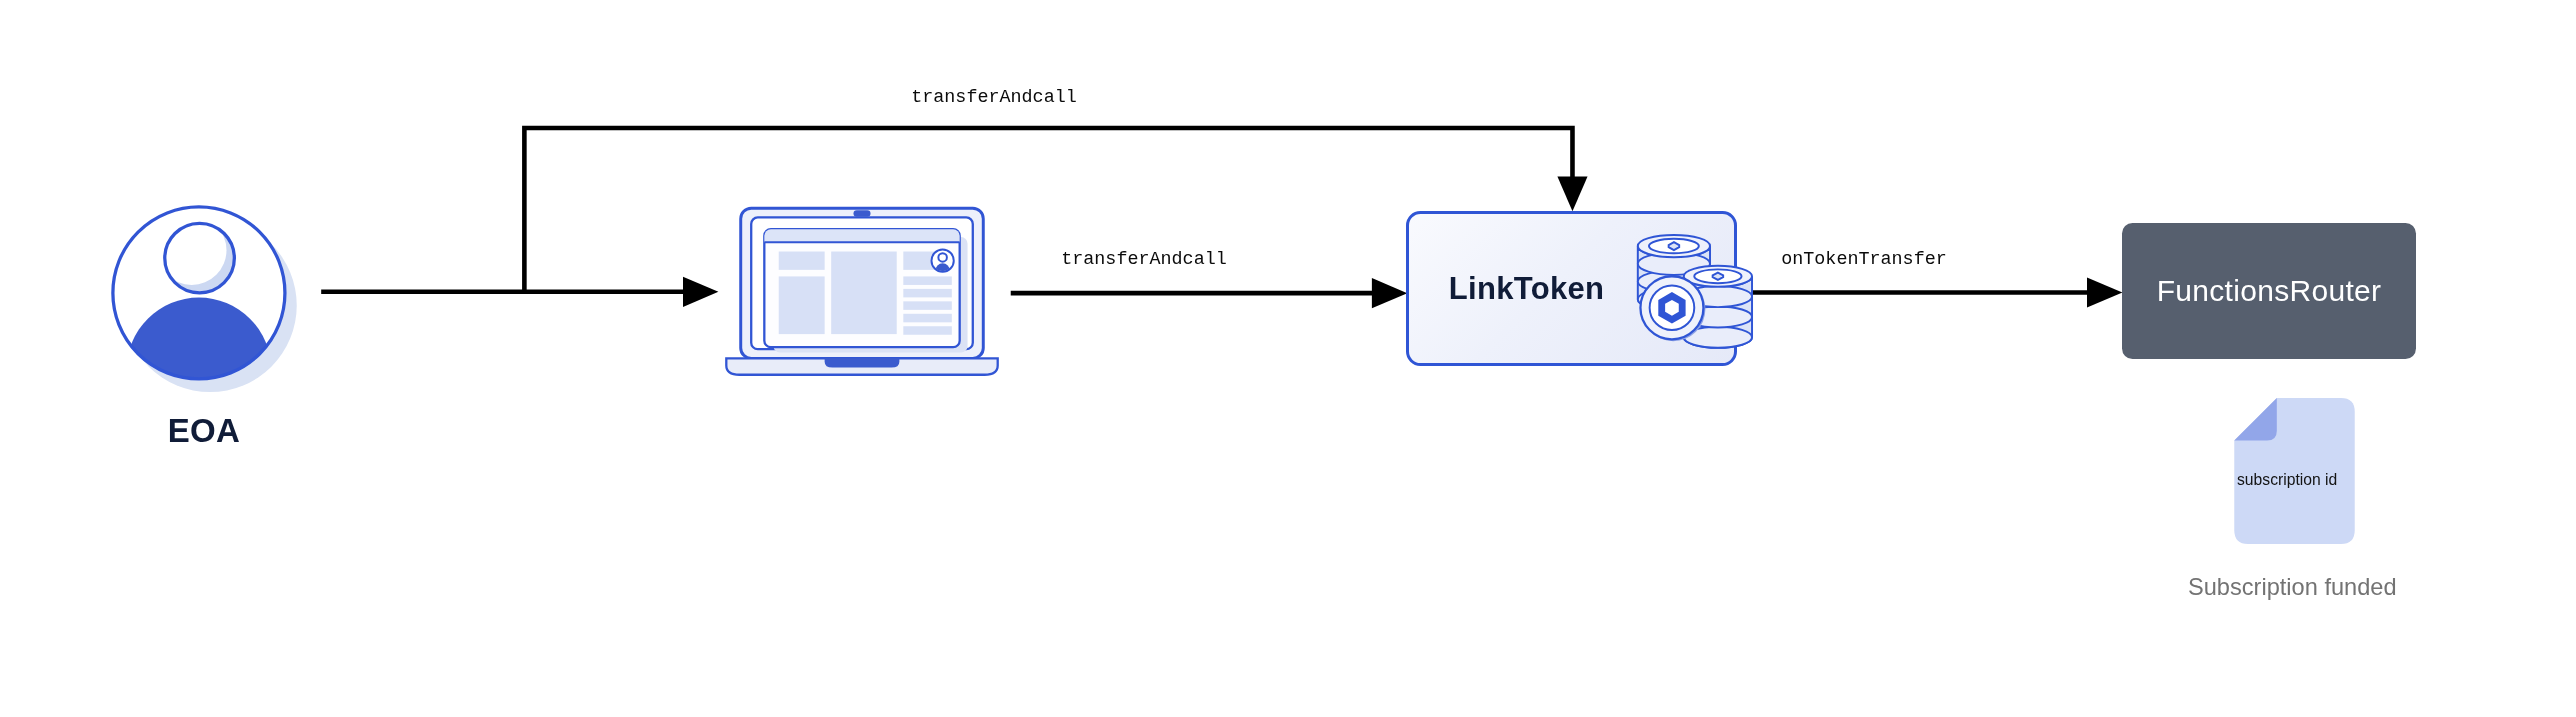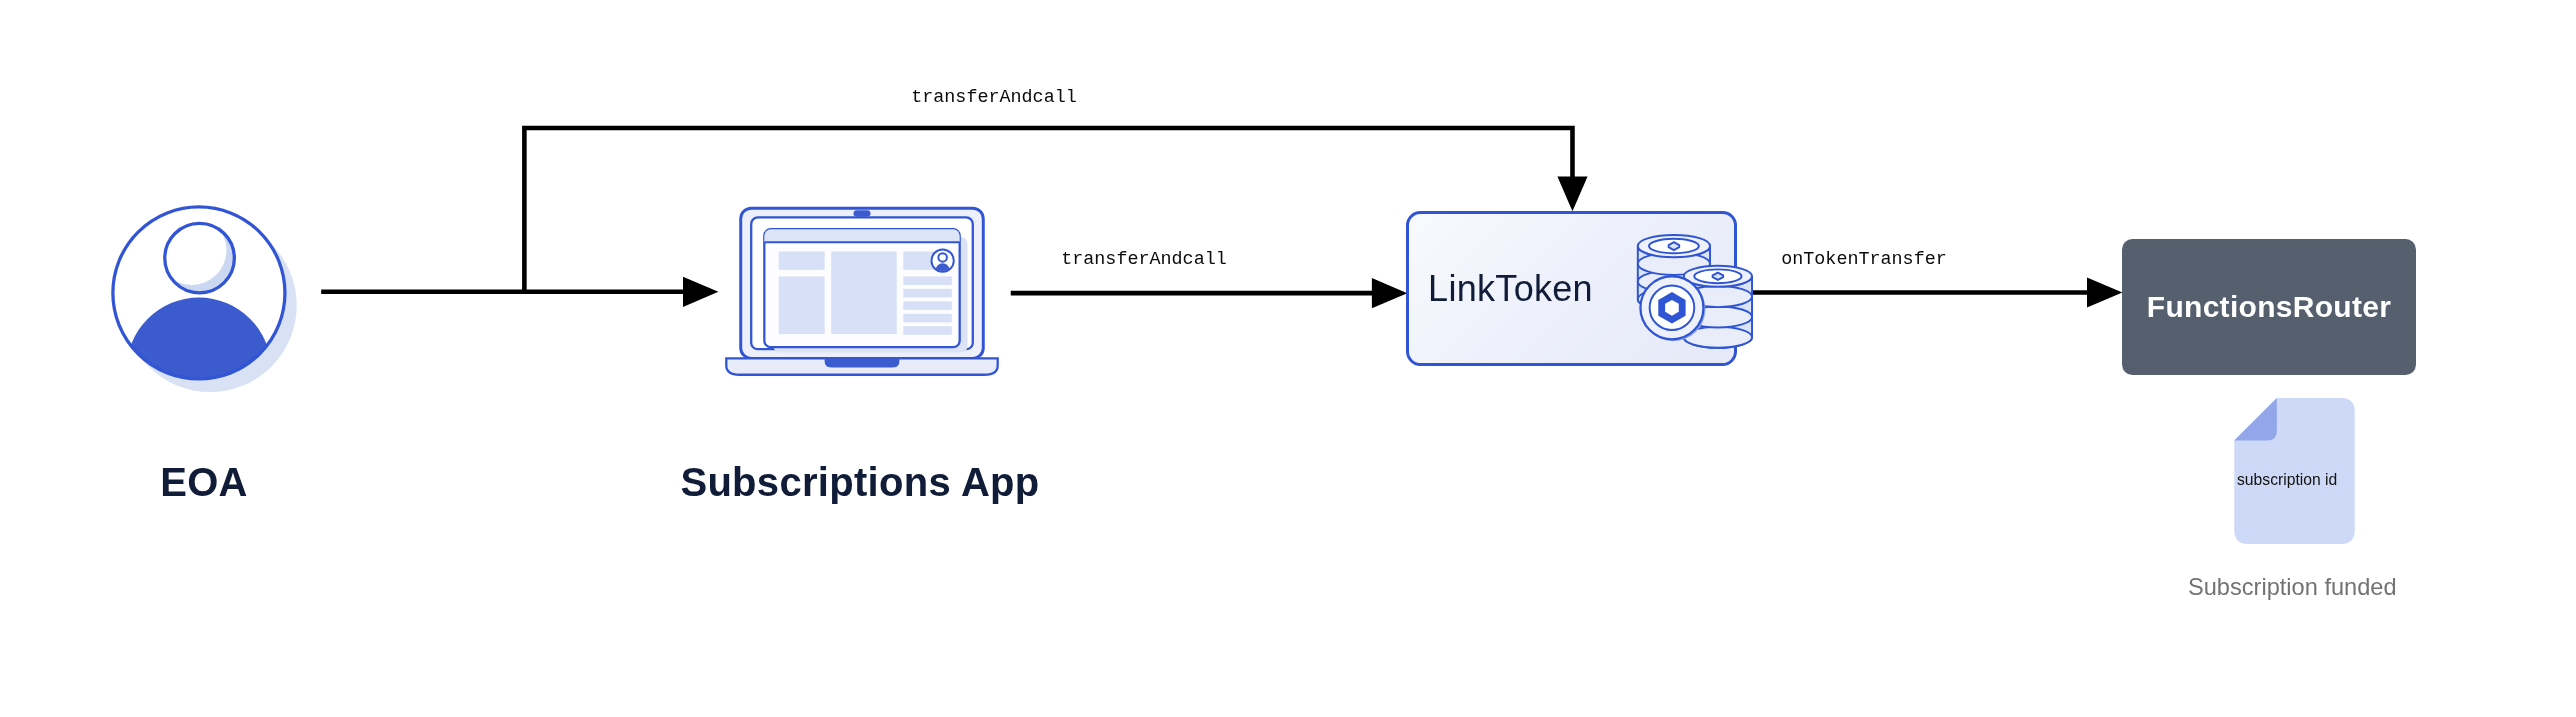--- a/index.html
+++ b/index.html
@@ -5,44 +5,44 @@
   html,body{margin:0;padding:0;background:#ffffff;}
   .canvas{position:relative;width:2576px;height:718px;background:#ffffff;overflow:hidden;
           font-family:"Liberation Sans",sans-serif;}
   .abs{position:absolute;}
   svg{display:block;}
 
   .arrows{position:absolute;left:0;top:0;z-index:1;}
 
   .node-label{
     position:absolute;z-index:3;transform:translateX(-50%);
-    font-weight:bold;color:#101c38;font-size:40px;letter-spacing:0.3px;white-space:nowrap;margin-top:48px;
+    font-weight:bold;color:#101c38;font-size:33px;letter-spacing:0.3px;white-space:nowrap;
   }
   .edge-label{
     position:absolute;z-index:3;transform:translateX(-50%);
     font-family:Liberation Mono, monospace;font-size:18.4px;color:#0b0b0b;white-space:nowrap;
   }
 
   .linktoken-box{
     position:absolute;left:1406px;top:211px;width:331px;height:155px;z-index:2;
     box-sizing:border-box;border:3.3px solid #2f55d5;border-radius:14.4px;
     background:linear-gradient(135deg,#f9fafe 0%,#eef1fb 45%,#e5e9f8 100%);
   }
   .linktoken-text{
     position:absolute;left:0;top:0;width:203px;height:100%;
     display:flex;align-items:center;justify-content:center;
-    font-weight:normal;font-size:36px;color:#101c38;letter-spacing:0.3px;
+    font-weight:bold;font-size:31px;color:#101c38;letter-spacing:0.3px;padding-left:16px;
   }
   .coins{position:absolute;left:1626px;top:229px;z-index:3;}
 
   .router-box{
     position:absolute;left:2122px;top:223px;width:294px;height:136px;z-index:2;
     background:#565f6e;border-radius:10.5px;
     display:flex;align-items:center;justify-content:center;
-    color:#ffffff;font-weight:bold;font-size:30px;letter-spacing:0.3px;margin-top:16px;
+    color:#ffffff;font-weight:normal;font-size:30px;letter-spacing:0.3px;
   }
 
   .doc-icon{position:absolute;left:2234px;top:398px;z-index:2;}
   .doc-text{
     position:absolute;left:2237px;top:469px;width:114px;z-index:3;
     font-size:15.7px;line-height:1.4;color:#141414;
   }
   .doc-caption{
     position:absolute;left:2188px;top:572px;width:210px;z-index:3;
     text-align:left;font-size:23.6px;line-height:1.32;color:#737373;
@@ -117,21 +117,20 @@
         </clipPath>
       </defs>
     <circle cx="338" cy="88" r="17" fill="#ffffff" stroke="#3155d4" stroke-width="3"></circle>
     <g clip-path="url(#lapAva)">
         <circle cx="338" cy="103" r="11" fill="#3b5bce"></circle>
       </g>
     <circle cx="338" cy="83" r="6.5" fill="none" stroke="#3155d4" stroke-width="3"></circle>
     <path d="M8,237 H422 V248 Q422,262 402,262 H28 Q8,262 8,248 Z" fill="#e8ecf9" stroke="#3155d4" stroke-width="3.5"></path>
     <path d="M158,237 H272 V242 Q272,251 260,251 H170 Q158,251 158,242 Z" fill="#3b5bce"></path>
   </svg>
-  <div class="node-label" style="left:860px;top:412px;">Subscriptions App</div>
 
   <div class="edge-label" style="left:994px;top:87px;">transferAndcall</div>
   <div class="edge-label" style="left:1144px;top:249px;">transferAndcall</div>
   <div class="edge-label" style="left:1864px;top:249px;">onTokenTransfer</div>
 
   <div class="linktoken-box">
     <div class="linktoken-text">LinkToken</div>
   </div>
 
   <svg class="coins" width="128" height="128" viewBox="0 0 195 195">

